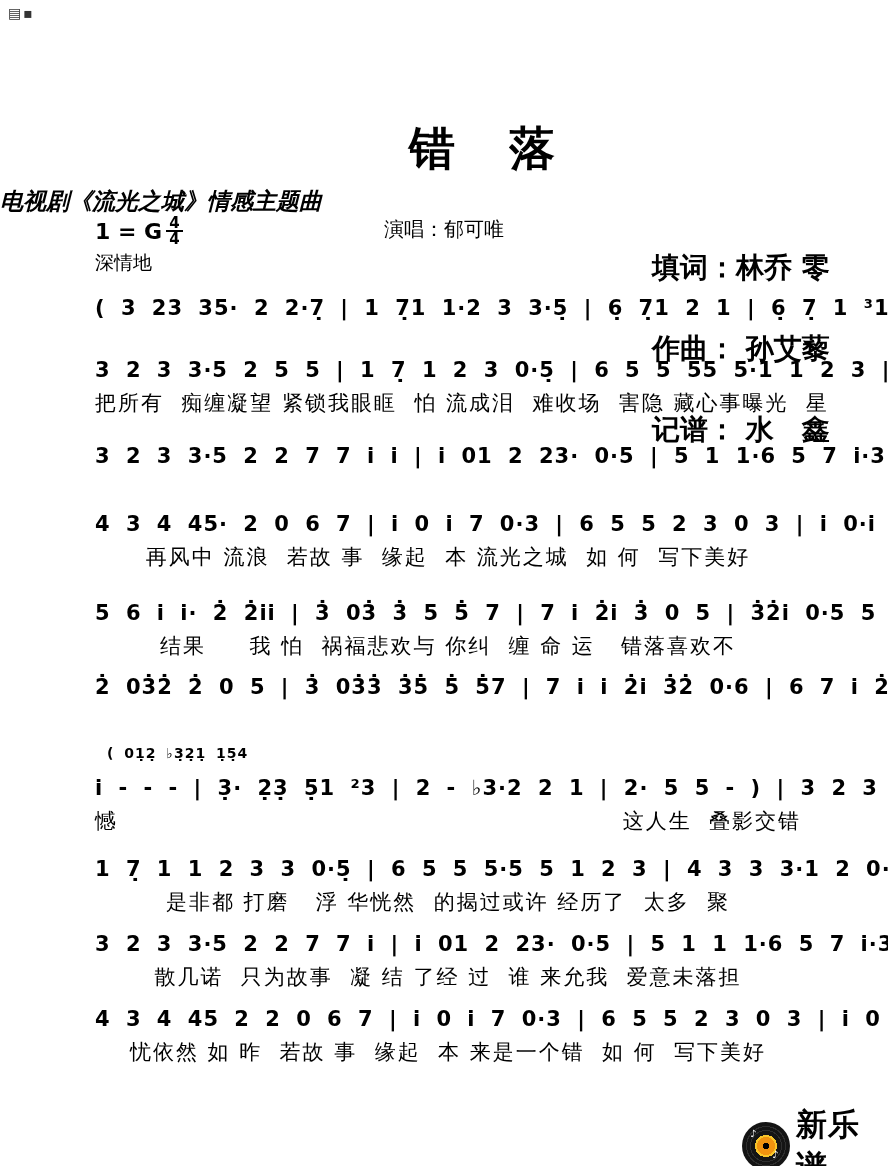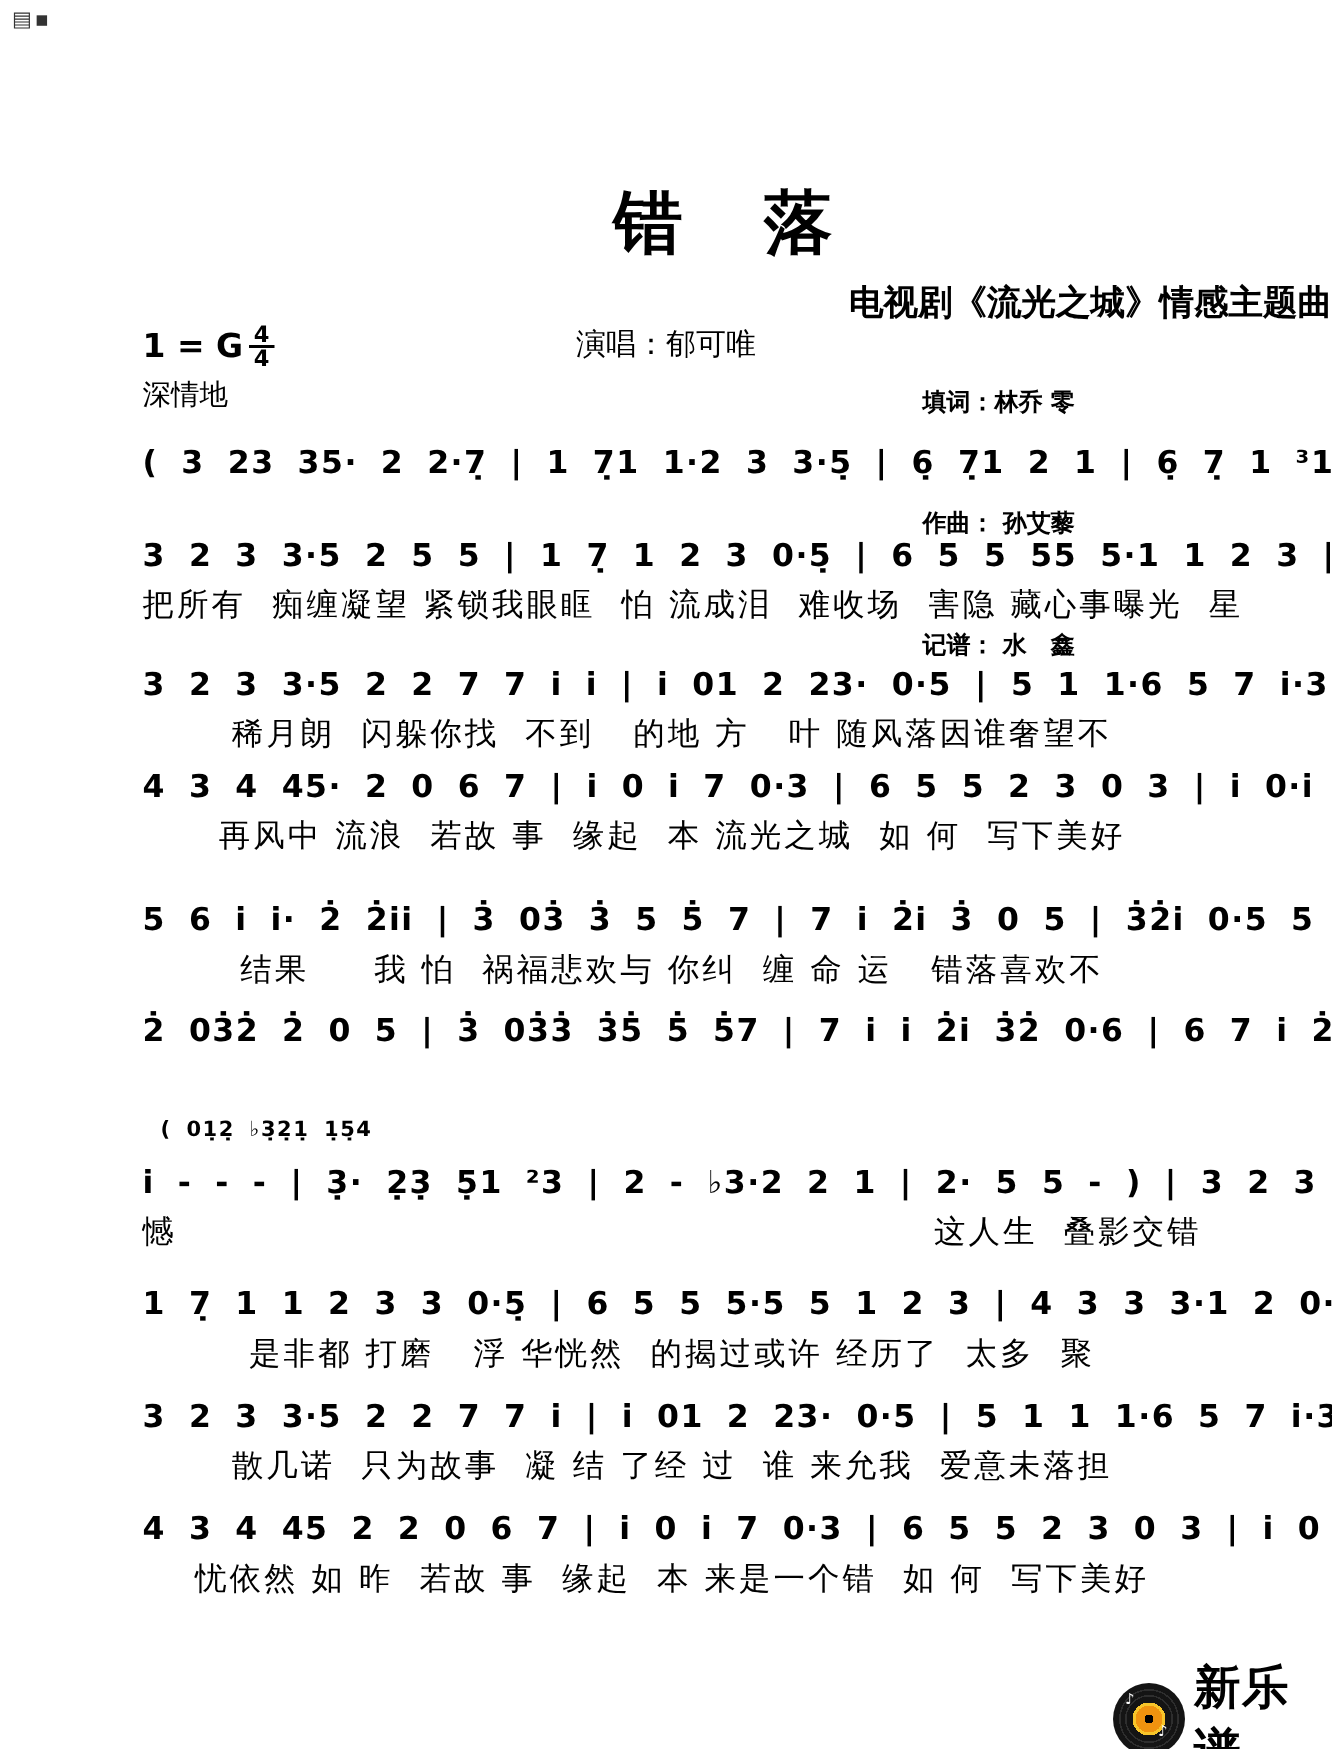--- a/index.html
+++ b/index.html
@@ -6,30 +6,30 @@
   body{
     width:888px;height:1166px;background:#ffffff;color:#000;
     font-family:"DejaVu Sans", sans-serif;position:relative;overflow:hidden;
   }
   .corner-mark{position:absolute;left:8px;top:5px;font-size:14px;color:#333;letter-spacing:2px;}
   .title{
     position:absolute;top:118px;left:0;width:100%;text-align:center;
     font-family:"DejaVu Serif", serif;font-weight:700;font-size:46px;letter-spacing:4px;padding-left:40px;
   }
   .subtitle{
-    position:absolute;top:186px;left:0;width:100%;text-align:right;
-    font-family:"DejaVu Serif", serif;font-weight:700;font-size:23px;
+    position:absolute;top:186px;left:0;width:100%;text-align:left;
+    font-family:"DejaVu Serif", serif;font-weight:700;font-size:23px;font-style:italic;
   }
   .singer{
     position:absolute;top:216px;left:0;width:100%;text-align:center;
     font-family:"DejaVu Serif", serif;font-size:20px;
   }
   .credits{
-    position:absolute;left:615px;top:200px;
-    font-family:"DejaVu Serif", serif;font-weight:700;font-size:16px;line-height:27px;
+    position:absolute;left:652px;top:200px;
+    font-family:"DejaVu Serif", serif;font-weight:700;font-size:28px;line-height:27px;
     white-space:pre;
   }
   .keysig{
     position:absolute;left:95px;top:216px;font-weight:700;font-size:22px;
     display:flex;align-items:center;gap:4px;
   }
   .meter{display:inline-flex;flex-direction:column;align-items:center;font-size:15px;line-height:14px;font-weight:700;}
   .meter .m-top{border-bottom:2px solid #000;padding:0 3px;}
   .mood{position:absolute;left:95px;top:250px;font-family:"DejaVu Serif", serif;font-size:19px;text-align:right;}
 
@@ -92,21 +92,20 @@
     <div class="notes">( 3 23 35· 2 2·7̣ | 1 7̣1 1·2 3 3·5̣ | 6̣ 7̣1 2 1 | 6̣ 7̣ 1 ³17̣1 | 5 - - - ) |</div>
   </div>
 
   <div class="sys s2">
     <div class="notes">3 2 3 3·5 2 5 5 | 1 7̣ 1 2 3 0·5̣ | 6 5 5 55 5·1 1 2 3 | 4 3 3·1 2 0·5̣ |</div>
     <div class="lyr">把所有  痴缠凝望 紧锁我眼眶  怕 流成泪  难收场  害隐 藏心事曝光  星</div>
   </div>
 
   <div class="sys s3">
     <div class="notes">3 2 3 3·5 2 2 7 7 i i | i 01 2 23· 0·5 | 5 1 1·6 5 7 i·3 |</div>
-    <div class="lyr">稀月朗  闪躲你找  不到   的地 方   叶 随风落因谁奢望不</div>
   </div>
 
   <div class="sys s4">
     <div class="notes">4 3 4 45· 2 0 6 7 | i 0 i 7 0·3 | 6 5 5 2 3 0 3 | i 0·i 7 3̇ 3̇ |</div>
     <div class="lyr">再风中 流浪  若故 事  缘起  本 流光之城  如 何  写下美好</div>
   </div>
 
   <div class="sys s5">
     <div class="notes">5 6 i i· 2̇ 2̇ii | 3̇ 03̇ 3̇ 5 5̇ 7 | 7 i 2̇i 3̇ 0 5 | 3̇2̇i 0·5 5 2̇ 2̇·i |</div>
     <div class="lyr">结果     我 怕  祸福悲欢与 你纠  缠 命 运   错落喜欢不</div>

